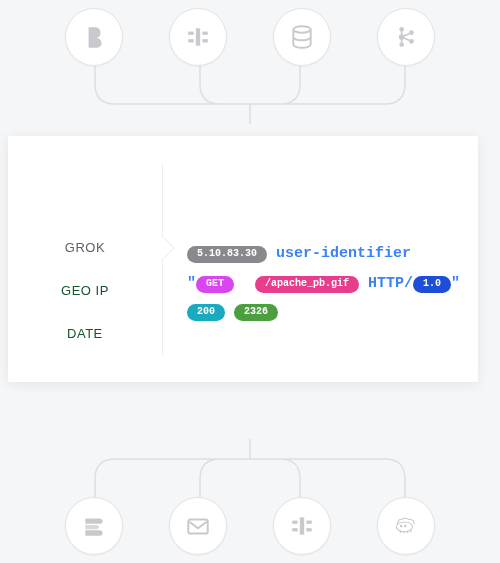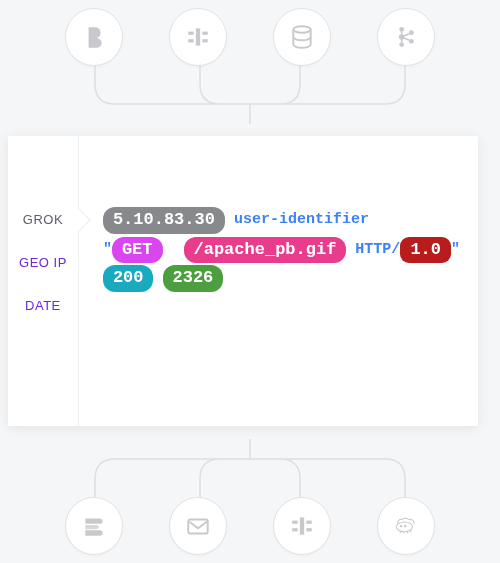--- a/index.html
+++ b/index.html
@@ -47,40 +47,41 @@
   transform: translateX(-50%);
   width: 340px;
   height: 60px;
   z-index: 1;
 }
 .card {
   position: absolute;
   top: 136px;
   left: 8px;
   right: 22px;
-  height: 290px;
+  height: 246px;
   background: #fff;
   box-shadow: 0 2px 12px rgba(0,0,0,0.08);
   display: flex;
   z-index: 3;
+  align-items: center;
 }
 .sidebar {
   width: 160px;
   border-right: 1px solid #eceef0;
   display: flex;
   flex-direction: column;
   padding-top: 62px;
   position: relative;
 }
 .tab {
   text-align: center;
   padding: 14px 10px;
   font-size: 13px;
   letter-spacing: 0.5px;
-  color: #6d28d9;
+  color: #14532d;
   cursor: pointer;
   font-weight: 500;
 }
 .tab.active {
   color: #5a6069;
 }
 .notch {
   position: absolute;
   top: 75px;
   right: -9px;
@@ -98,36 +99,36 @@
   font-size: 15px;
   line-height: 1.9;
   color: #444;
 }
 .pill {
   display: inline-block;
   border-radius: 12px;
   padding: 1px 10px 2px;
   color: #fff;
   font-weight: 600;
-  font-size: 17px;
+  font-size: 10px;
   line-height: 1.4;
   vertical-align: middle;
 }
 .txt {
   display: inline-block;
   color: #3b82f6;
   font-weight: 600;
   vertical-align: middle;
 }
 .c-gray { background:#88898c; }
 .c-yellow { background:#f5c02c; }
 .c-blue { background:#3db5ea; }
 .c-lime { background:#d946ef; }
 .c-pink { background:#e83d8c;margin-left:12px; }
-.c-teal { background:#b91c1c;border-radius:9px; }
+.c-teal { background:#1d4ed8;border-radius:9px; }
 .c-teal2{ background:#19aabf; }
 .c-green{ background:#4d9e3f; }
 .row { white-space: nowrap; }
 .bottom-row {
   position: absolute;
   bottom: 8px;
   left: 0;
   right: 0;
   display: flex;
   justify-content: center;

